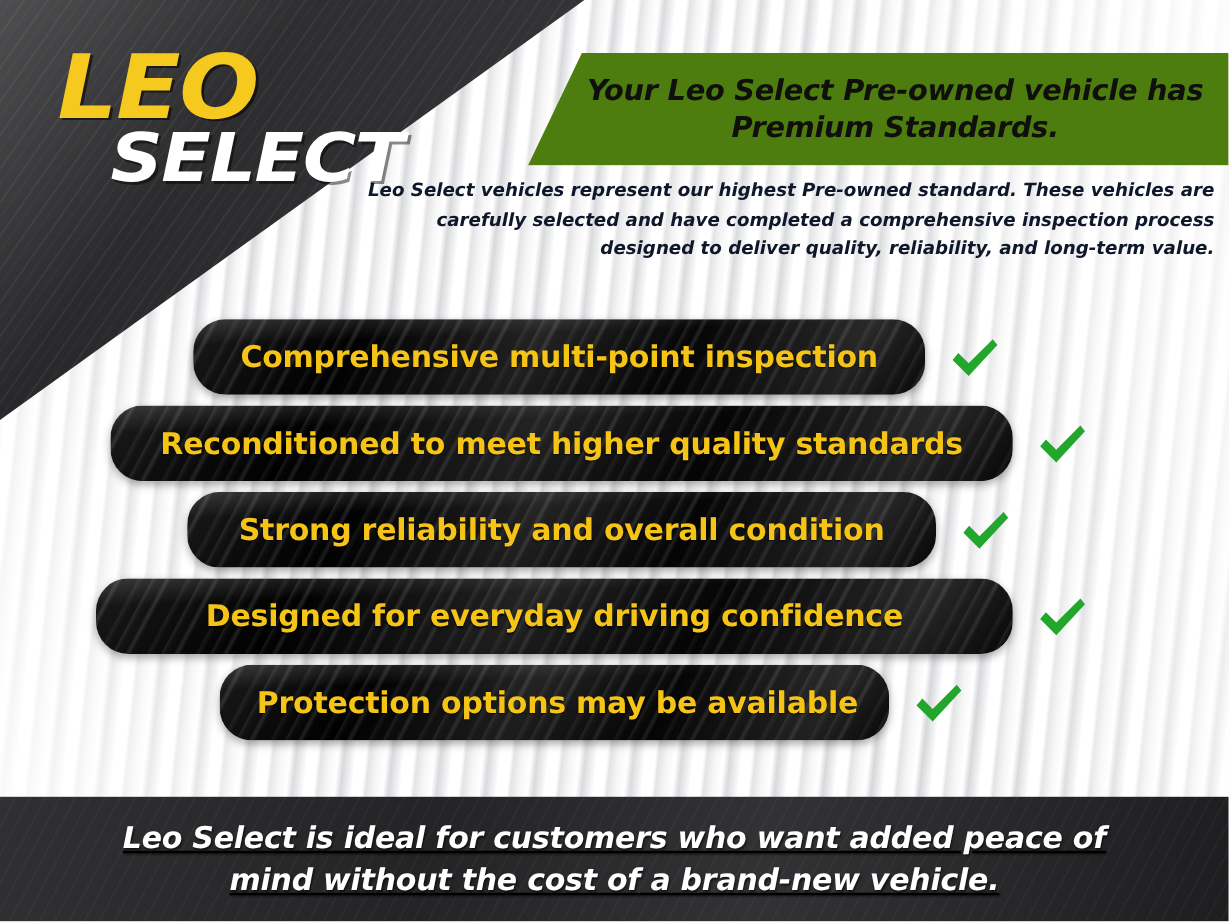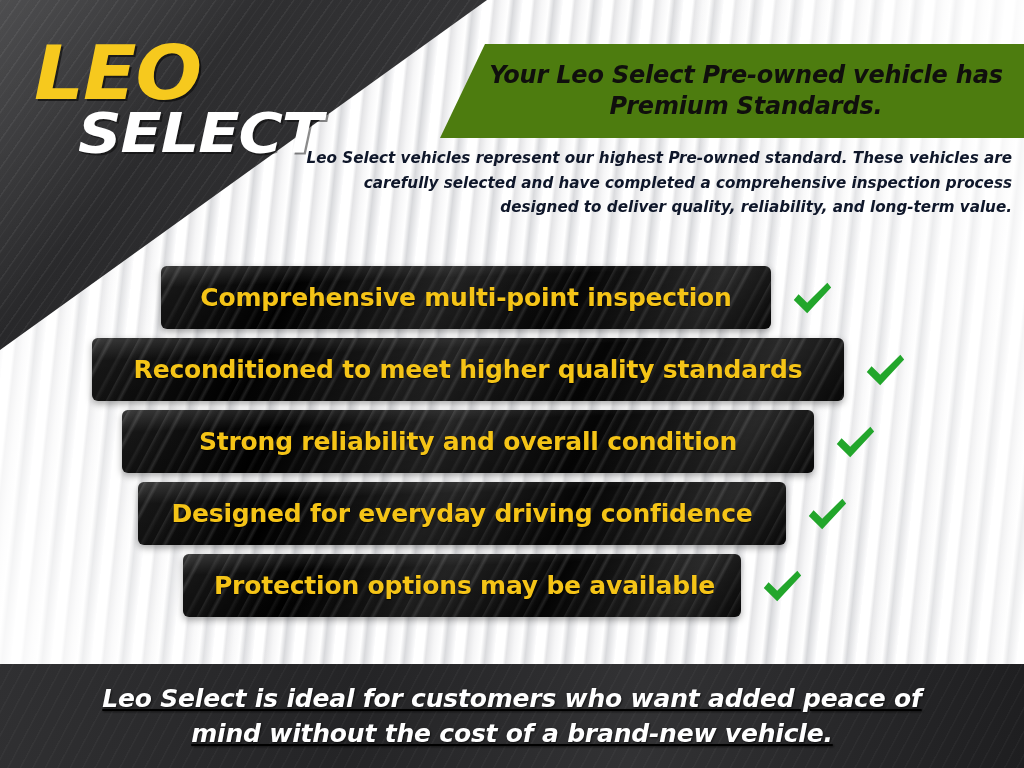--- a/index.html
+++ b/index.html
@@ -70,21 +70,21 @@
   .corner-wedge::after {
     content: "";
     position: absolute;
     inset: 0;
     background: linear-gradient(140deg, rgba(255,255,255,0.10) 0%, rgba(255,255,255,0) 45%);
   }
 
   
   .logo {
     position: absolute;
-    left: 34px;
+    left: 48px;
     top: 42px;
     width: 300px;
     z-index: 6;
     user-select: none;
   }
   .logo-leo {
     display: block;
     font-family: "DejaVu Sans", "Liberation Sans", sans-serif;
     font-weight: 700;
     font-style: italic;
@@ -170,21 +170,21 @@
     justify-content: center;
     margin-bottom: 9px;
   }
   .pill {
     position: relative;
     display: flex;
     align-items: center;
     justify-content: center;
     height: 63px;
     padding: 0 26px;
-    border-radius: 6px;
+    border-radius: 27px;
     overflow: hidden;
     box-shadow: 0 3px 7px rgba(0,0,0,0.34);
     background:
       repeating-linear-gradient(
         118deg,
         rgba(255,255,255,0.00) 0px,
         rgba(255,255,255,0.00) 5px,
         rgba(255,255,255,0.10) 6px,
         rgba(255,255,255,0.02) 9px,
         rgba(255,255,255,0.00) 14px,
@@ -219,22 +219,22 @@
     flex: 0 0 auto;
     width: 46px;
     height: 46px;
     margin-left: 18px;
   }
   .check-icon svg { display: block; width: 100%; height: 100%; }
 
   
   .row-w1 .pill { width: 610px; }
   .row-w2 .pill { width: 752px; text-align: right; }
-  .row-w3 .pill { width: 692px; }
-  .row-w4 .pill { width: 648px; }
+  .row-w3 .pill { width: 624px; }
+  .row-w4 .pill { width: 764px; }
   .row-w5 .pill { width: 558px; padding-left: 31px; }
 
   .row-w1 { transform: translateX(-14px); }
   .row-w2 { transform: translateX(-12px); }
   .row-w3 { transform: translateX(-12px); }
   .row-w4 { transform: translateX(-18px); }
   .row-w5 { transform: translateX(-18px); }
 
   
   .footer-bar {

